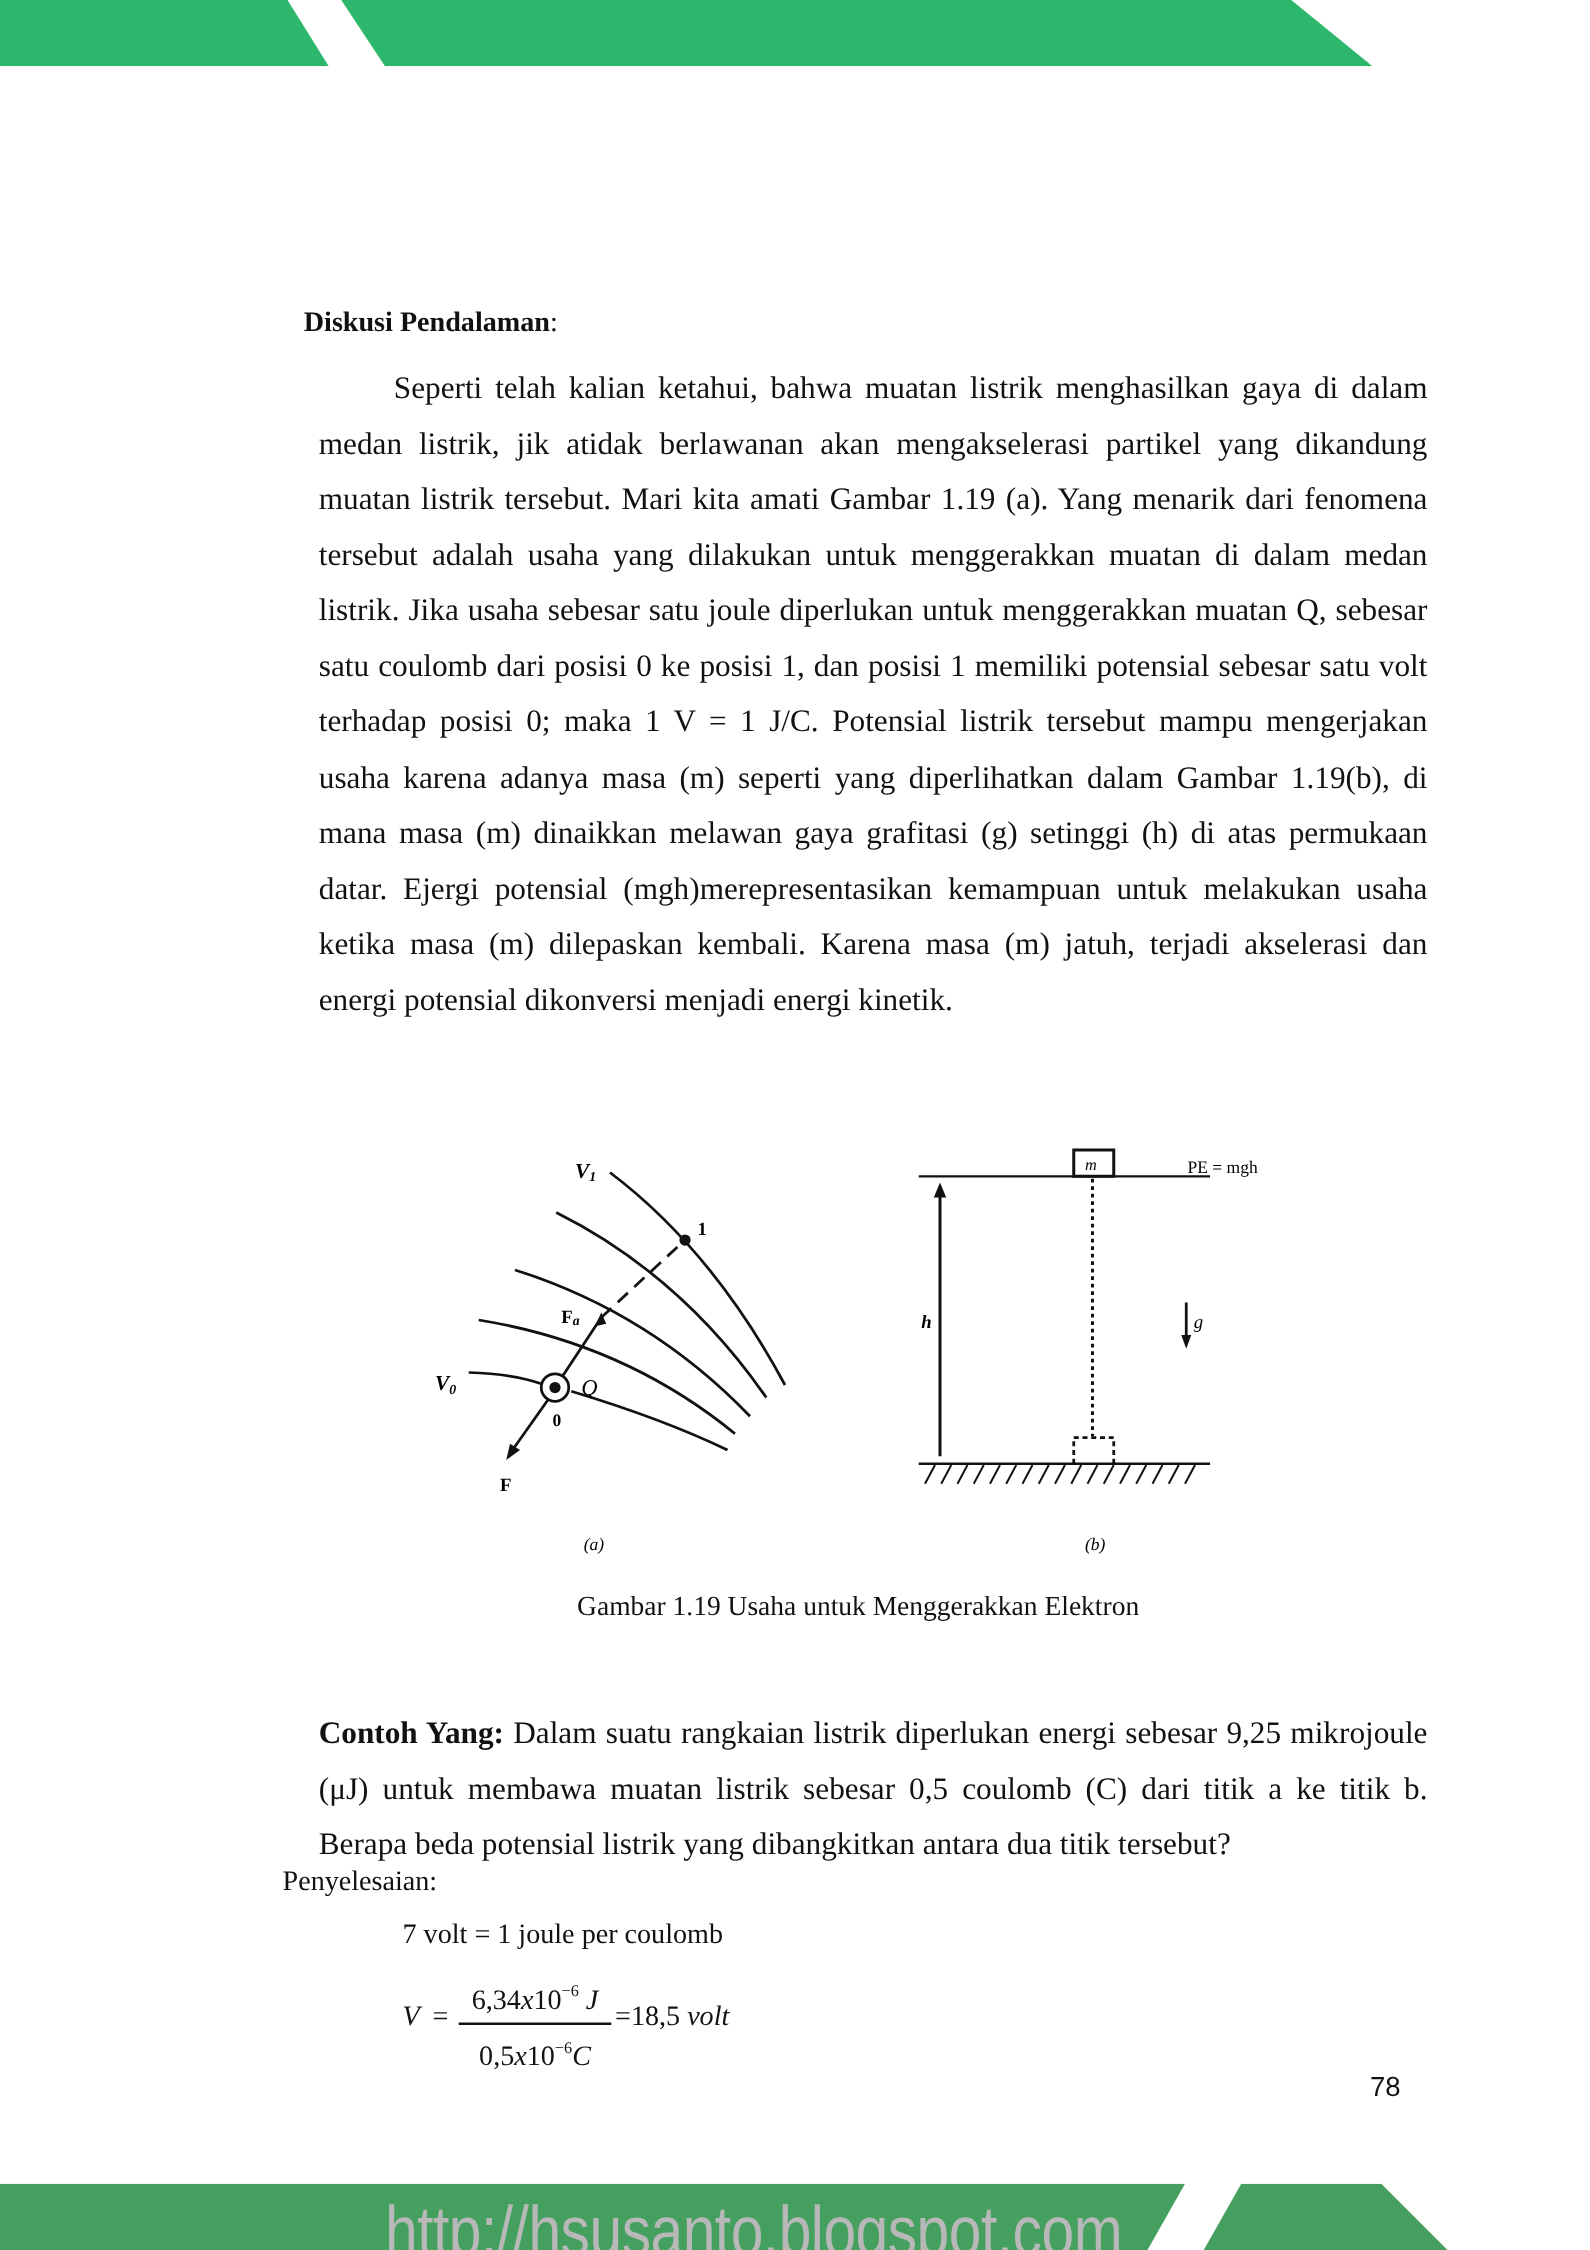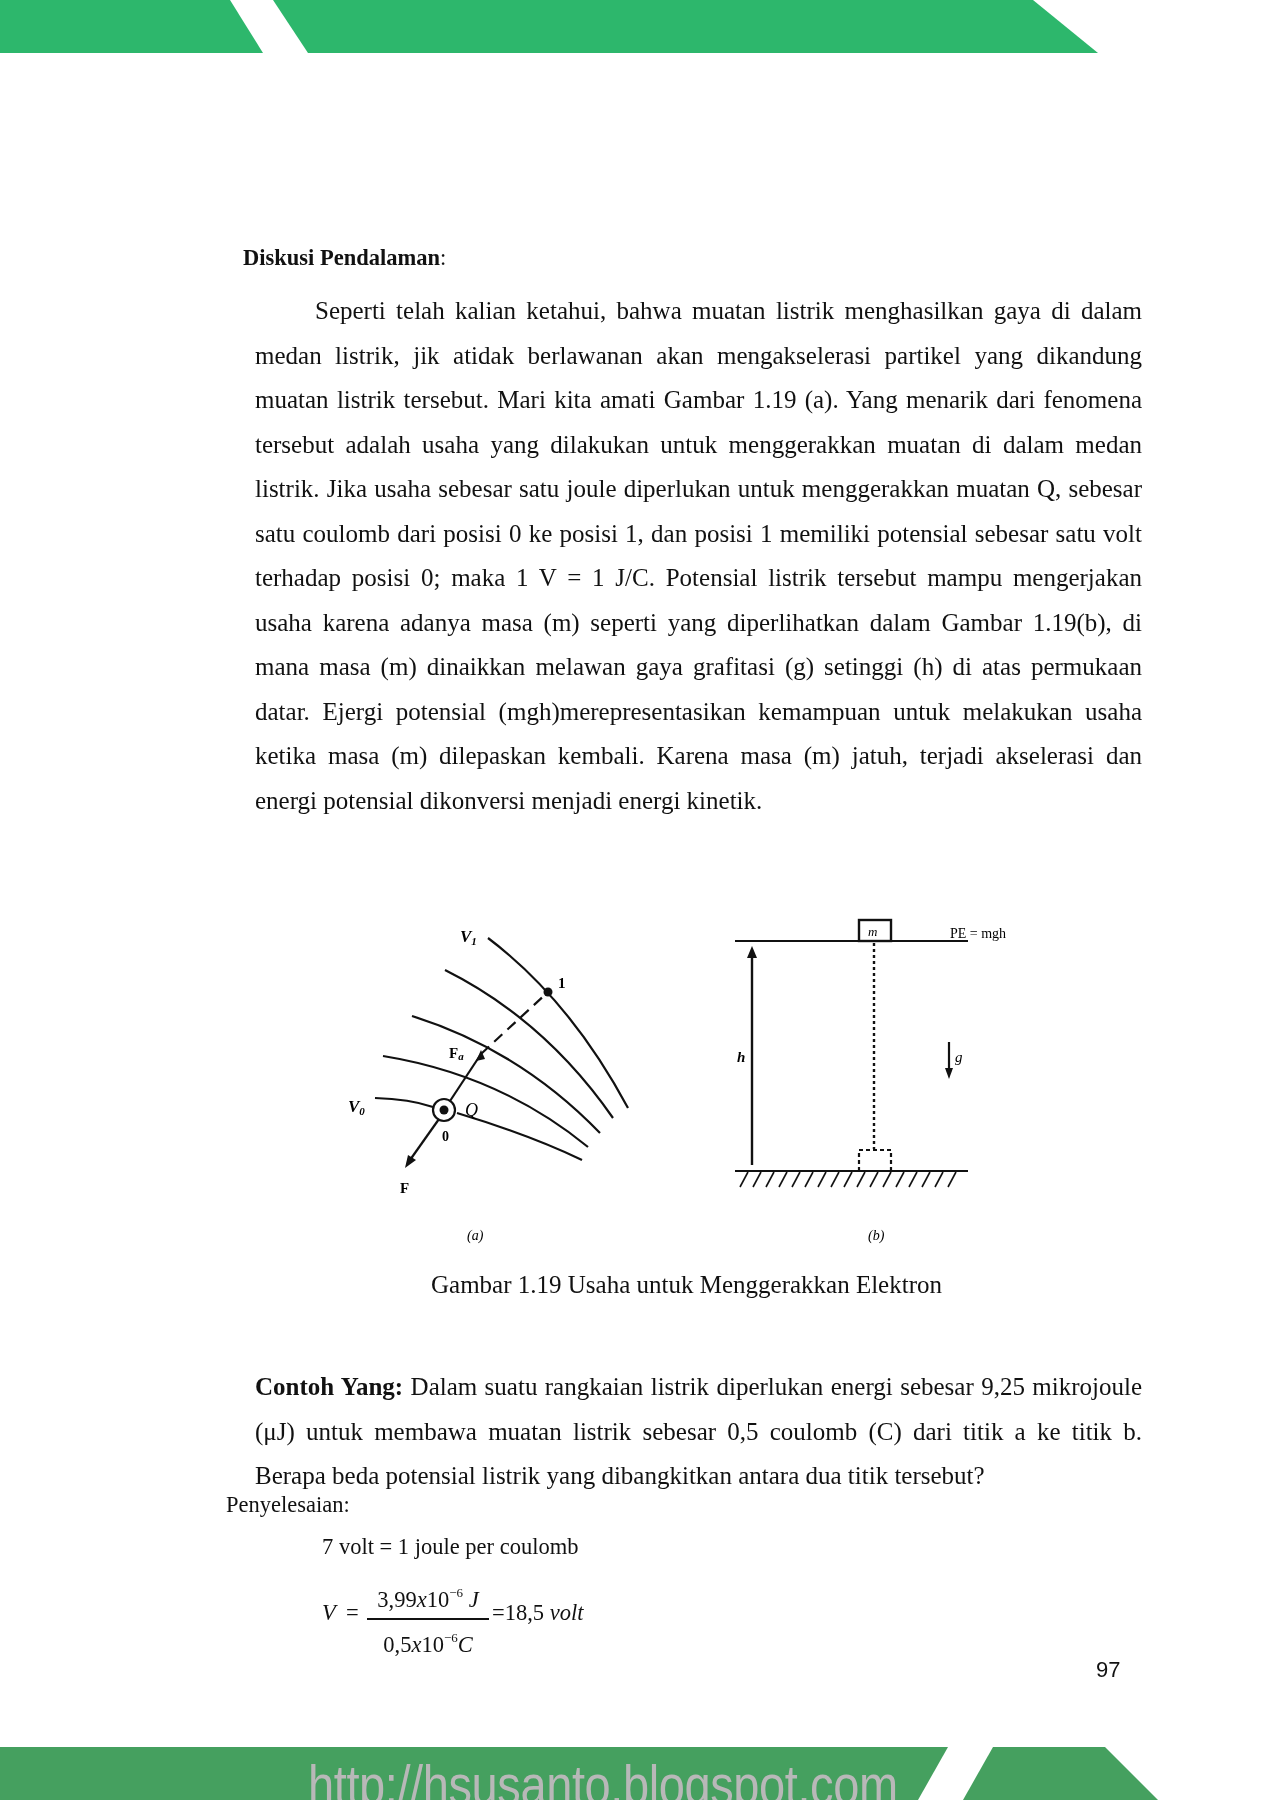--- a/index.html
+++ b/index.html
@@ -8,21 +8,21 @@
   .band-top, .band-bottom { position:absolute; left:0; width:1272px; }
   .band-top { top:0; height:53px; }
   .band-bottom { top:1747px; height:53px; }
   .para { position:absolute; left:243px; width:887px; font-size:25px; line-height:44.5px;
           text-align:justify; text-align-last:left; margin:12px; }
   .heading { position:absolute; left:243px; top:243px; font-size:22.5px; font-weight:bold; line-height:30px; }
   .heading .colon { font-weight:normal; }
   .indent { text-indent:60px; }
   .figure { position:absolute; left:0; top:0; width:1272px; height:1300px; pointer-events:none; }
   .figure text { font-family:"Liberation Serif", serif; }
-  .caption { position:absolute; left:243px; width:887px; top:1270px; text-align:center; font-size:25px; line-height:30px; }
+  .caption { position:absolute; left:243px; width:887px; top:1270px; text-align:center; font-size:22px; line-height:30px; }
   .contoh { top:1353px; }
   .contoh b { font-weight:bold; }
   .sol-label { position:absolute; left:226px; top:1490px; font-size:22.5px; line-height:30px; }
   .rule { position:absolute; left:322px; top:1532px; font-size:22.5px; line-height:30px; }
   .formula { position:absolute; left:322px; top:1578px; font-size:22.5px; height:80px; width:300px; }
   .formula .lhs { position:absolute; left:0; top:22px; font-style:italic; }
   .formula .eq1 { position:absolute; left:24px; top:22px; }
   .formula .frac { position:absolute; left:45px; top:0; width:122px; text-align:center; }
   .formula .num { display:block; line-height:30px; white-space:nowrap; }
   .formula .bar { display:block; height:1.5px; background:#111; margin:3px 0; }
@@ -116,26 +116,26 @@
 
 <p class="para contoh"><b>Contoh Yang:</b> <span>Dalam suatu rangkaian listrik diperlukan energi sebesar 9,25 mikrojoule (μJ) untuk membawa muatan listrik sebesar 0,5 coulomb (C) dari titik a ke titik b. Berapa beda potensial listrik yang dibangkitkan antara dua titik tersebut?</span></p>
 
 <div class="sol-label">Penyelesaian:</div>
 <div class="rule">7 volt = 1 joule per coulomb</div>
 
 <div class="formula">
   <span class="lhs">V</span>
   <span class="eq1">=</span>
   <span class="frac">
-    <span class="num"><span>3,99</span><i>x</i><span>10</span><sup>−6</sup> <i>J</i></span>
+    <span class="num"><span>6,34</span><i>x</i><span>10</span><sup>−6</sup> <i>J</i></span>
     <span class="bar"></span>
     <span class="den"><span>0,5</span><i>x</i><span>10</span><sup>−6</sup><i>C</i></span>
   </span>
   <span class="rhs"><span>=</span><span>18,5</span> <i>volt</i></span>
 </div>
 
-<div class="pagenum">97</div>
+<div class="pagenum">78</div>
 
 <svg class="band-bottom" viewBox="0 0 1272 53" width="1272" height="53">
   <polygon points="0,0 948,0 918,53 0,53" fill="#45a05f"></polygon>
   <polygon points="993,0 1105,0 1158,53 963,53" fill="#45a05f"></polygon>
 </svg>
 <div class="url">http://hsusanto.blogspot.com</div>
 
 </body></html>

